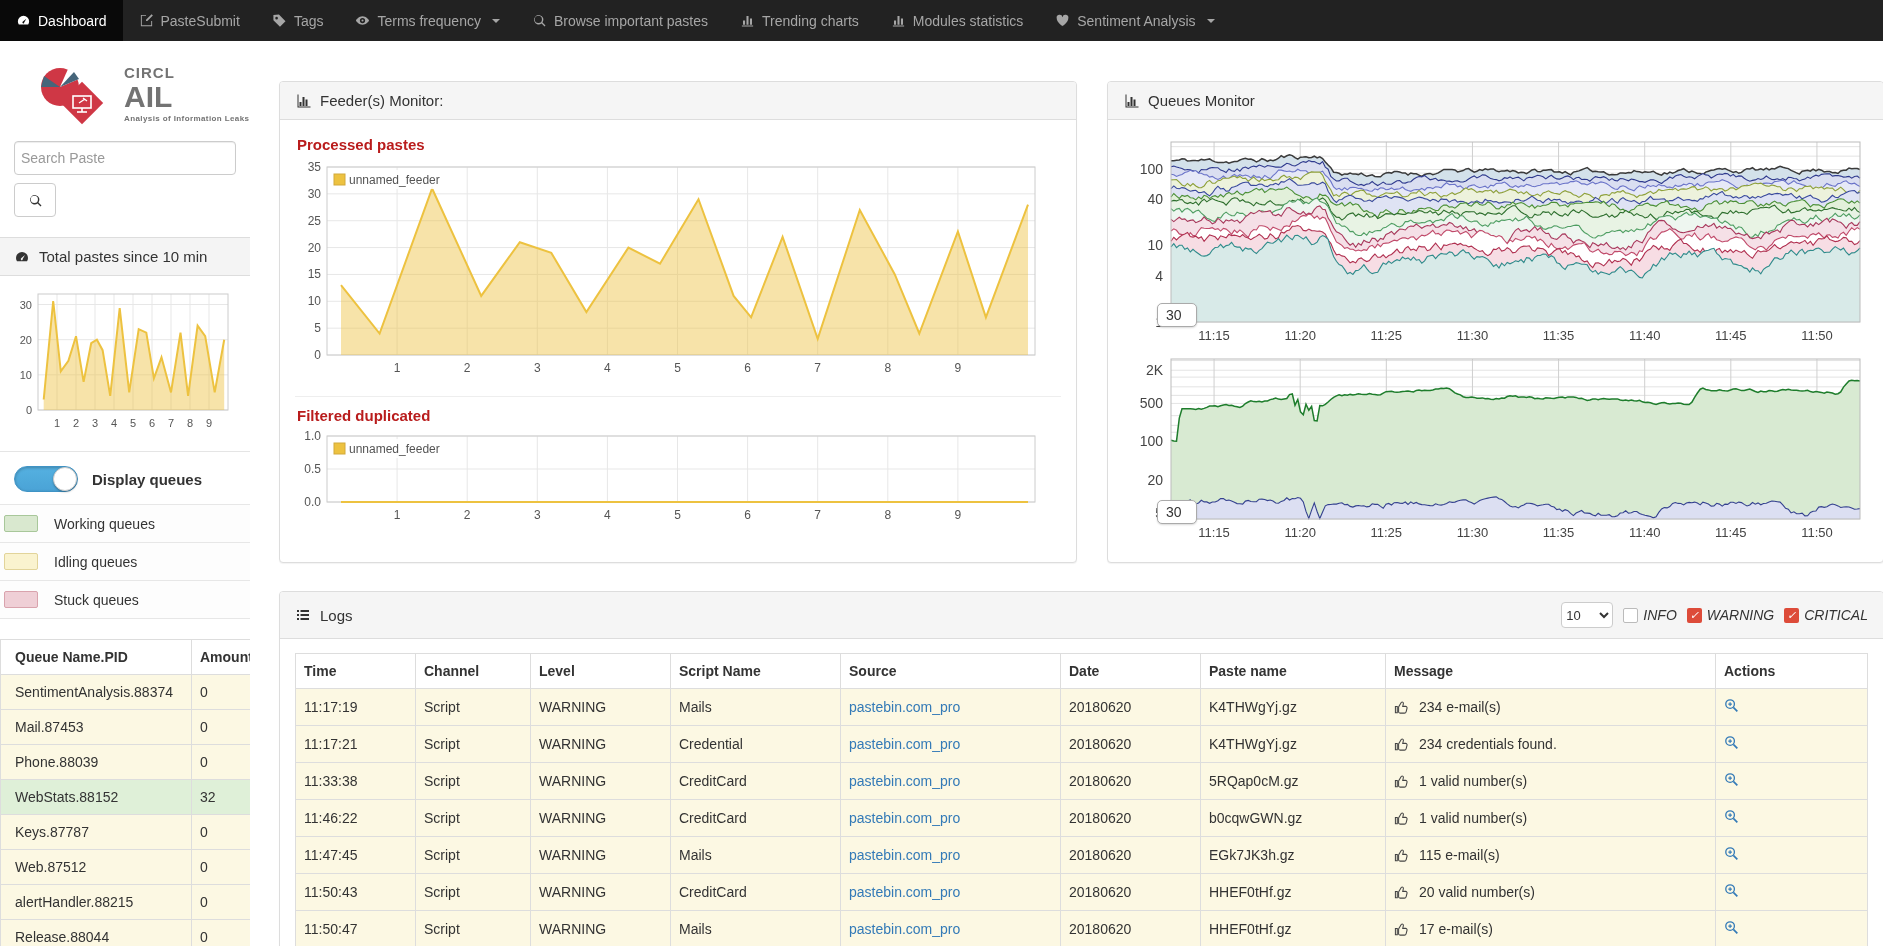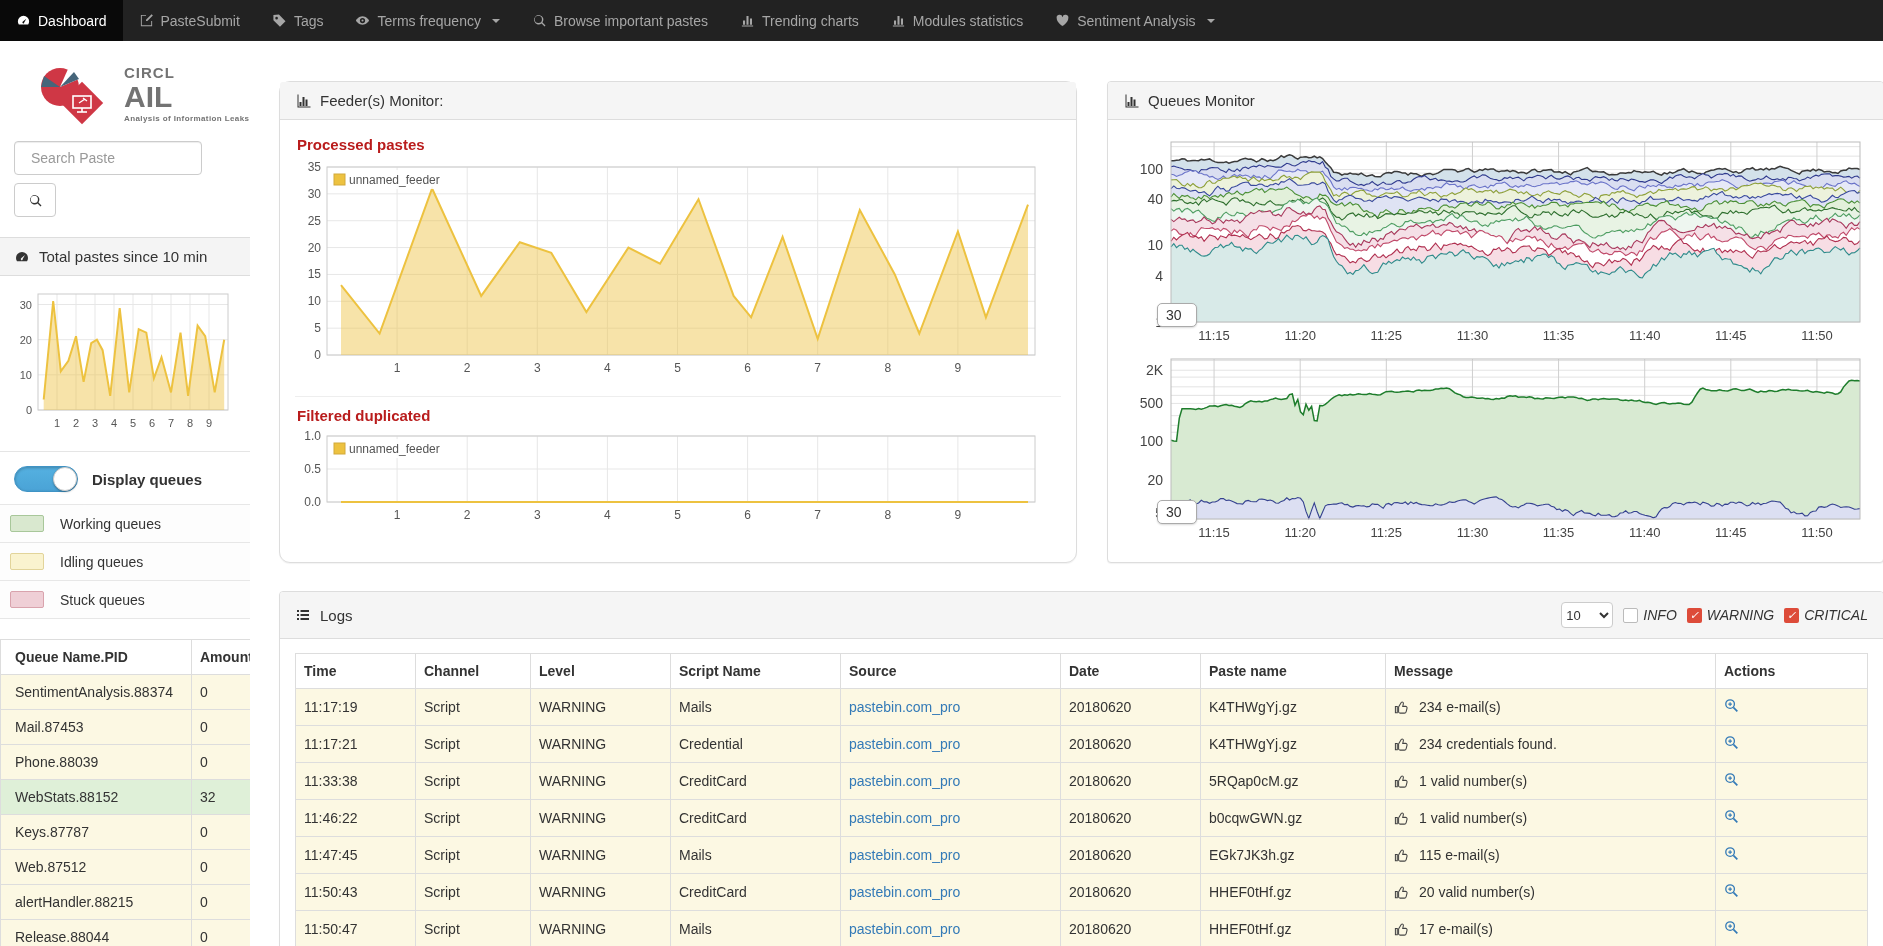--- a/index.html
+++ b/index.html
@@ -30,42 +30,42 @@
   .panel-heading svg { width:16px; height:16px; fill:#333; }
   .panel-body { padding:14px 15px; }
 
   
   .logo { display:flex; align-items:center; gap:6px; margin:0 0 16px 30px; }
   .logo-text { color:#737373; line-height:1; }
   .logo-org { font-size:15px; font-weight:bold; letter-spacing:1px; }
   .logo-prod { font-size:30px; font-weight:bold; margin-top:2px; }
   .logo-tag { font-size:8px; letter-spacing:.4px; margin-top:3px; font-weight:bold; }
   .search-wrap { margin:0 14px; }
-  .search-input { width:188px; height:34px; border:1px solid #ccc; border-radius:4px;
-    padding:6px 16px; font-size:14px; color:#555; outline:none;
+  .search-input { width:222px; height:34px; border:1px solid #ccc; border-radius:4px;
+    padding:6px 6px; font-size:14px; color:#555; outline:none;
     box-shadow:inset 0 1px 1px rgba(0,0,0,.075); font-family:"Liberation Sans",sans-serif; }
   .search-input::placeholder { color:#999; }
   .search-btn { margin-top:8px; width:42px; height:34px; background:#fff; border:1px solid #ccc;
     border-radius:4px; cursor:pointer; display:flex; align-items:center; justify-content:center; }
   .search-btn svg { width:15px; height:15px; fill:#333; }
   .side-head { margin-top:20px; background:#f4f4f4; border-top:1px solid #ddd;
     border-bottom:1px solid #ddd; padding:10px 14px; font-size:15px; color:#333;
     display:flex; align-items:center; gap:9px; }
   .side-head svg { width:16px; height:16px; fill:#333; }
   .mini-chart-wrap { padding:10px 6px 12px 8px; border-bottom:1px solid #e5e5e5; }
   .toggle-row { display:flex; align-items:center; gap:14px; padding:14px 14px 12px;
     border-bottom:1px solid #e7e7e7;text-align:right; }
   .toggle-label { font-weight:bold; font-size:15px; color:#333; }
   .switch { width:64px; height:26px; border-radius:13px; position:relative;
     border:1px solid #3f93c5; cursor:pointer;
     box-shadow:inset 0 1px 3px rgba(0,0,0,.25); }
   .switch .knob { position:absolute; right:0px; top:0px; width:24px; height:24px;
     background:#fff; border:1px solid #ccc; border-radius:50%;
     box-shadow:0 1px 2px rgba(0,0,0,.3); }
-  .legend-row { display:flex; align-items:center; gap:16px; padding:10px 10px;
+  .legend-row { display:flex; align-items:center; gap:16px; padding:10px 4px;
     border-bottom:1px solid #e7e7e7; background:#fdfdfd; }
   .legend-swatch { width:34px; height:17px; border-radius:2px; flex:none; }
   .legend-label { font-size:14px; color:#333; }
 
   .queue-table { width:262px; border-collapse:collapse; margin-top:20px; table-layout:fixed; }
   .queue-table th, .queue-table td { border:1px solid #ddd; padding:9px 8px 9px 14px;
     text-align:left; font-size:14px; }
   .queue-table th { background:#fff; font-weight:bold; }
   .queue-table .col-amount { width:70px; padding-left:8px; }
   .q-idling td { background:#fcf8e3;margin-left:8px; }
@@ -296,21 +296,21 @@
             <td class="col-amount">0</td>
           </tr>
         </tbody>
     </table>
 
   </aside>
 
   <main class="main">
     <div class="top-row">
 
-      <section class="panel" style="width:798px;border-radius:11px;">
+      <section class="panel" style="width:798px;">
         <div class="panel-heading">
           <svg viewBox="0 0 16 16">
               <path d="M1.5 1.5h1v13h13v-1h-12v-12zM4.5 9h2v4h-2zM7.5 4h2v9h-2zM10.5 6.5h2V13h-2z"></path>
             </svg>
           <span>Feeder(s) Monitor:</span>
         </div>
         <div class="panel-body">
           <div class="chart-title">Processed pastes</div>
           <div class="chart-wrap">
             <svg id="chart-processed_pastes" width="750" height="222" viewBox="0 0 750 222">

